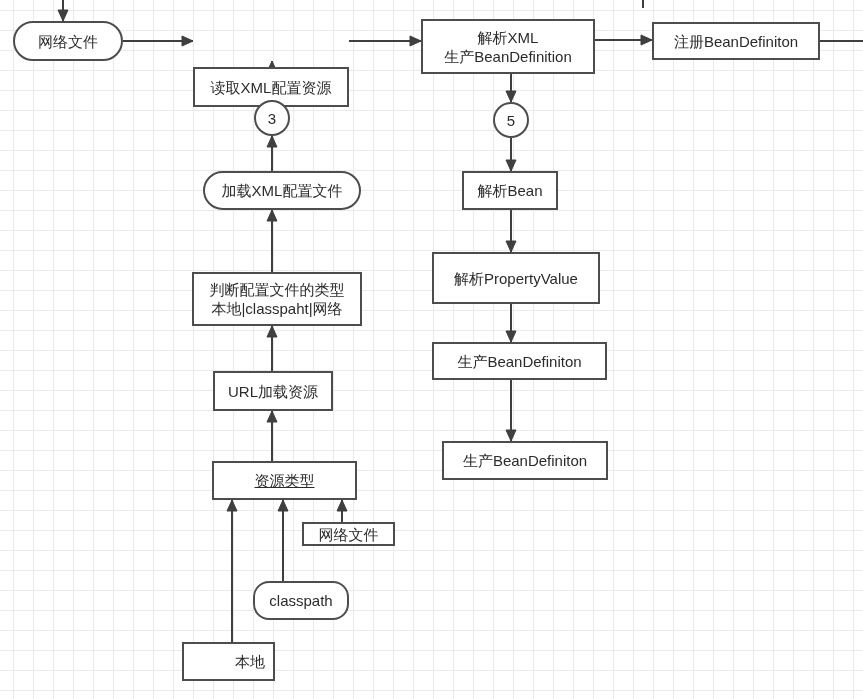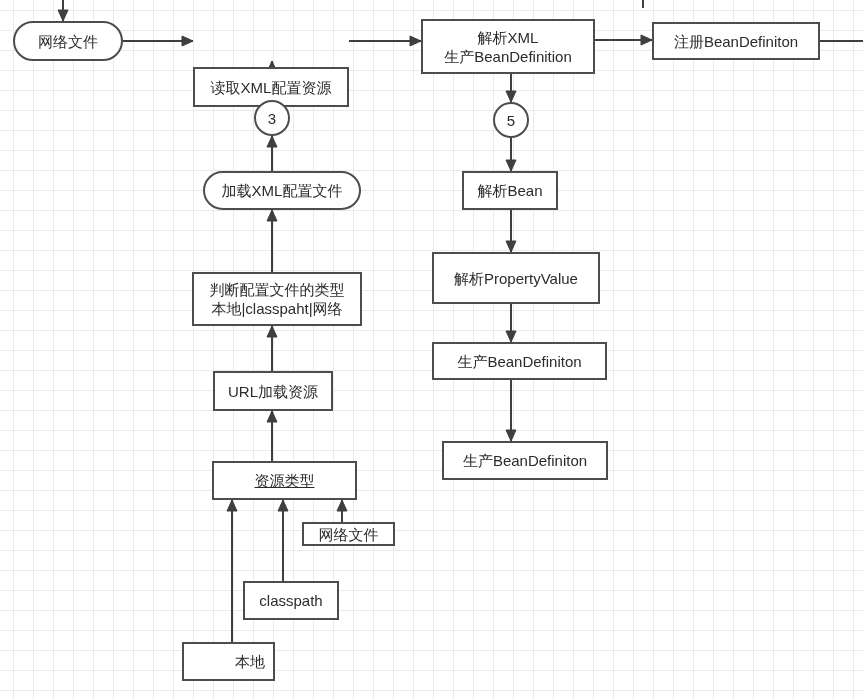--- a/index.html
+++ b/index.html
@@ -137,21 +137,21 @@
   </div>
 
   <div class="node" style="left:212px; top:461px; width:145px; height:39px;text-decoration:underline;">
     <span>资源类型</span>
   </div>
 
   <div class="node" style="left:302px; top:522px; width:93px; height:24px;">
     <span>网络文件</span>
   </div>
 
-  <div class="node" style="left:243px; top:581px; width:96px; height:39px;">
+  <div class="node" style="left:253px; top:581px; width:96px; height:39px;border-radius:16px;">
     <span>classpath</span>
   </div>
 
   <div class="node" style="left:182px; top:642px; width:93px; height:39px;padding-left:43px;">
     <span>本地</span>
   </div>
 
 </div>
 
 </body></html>

